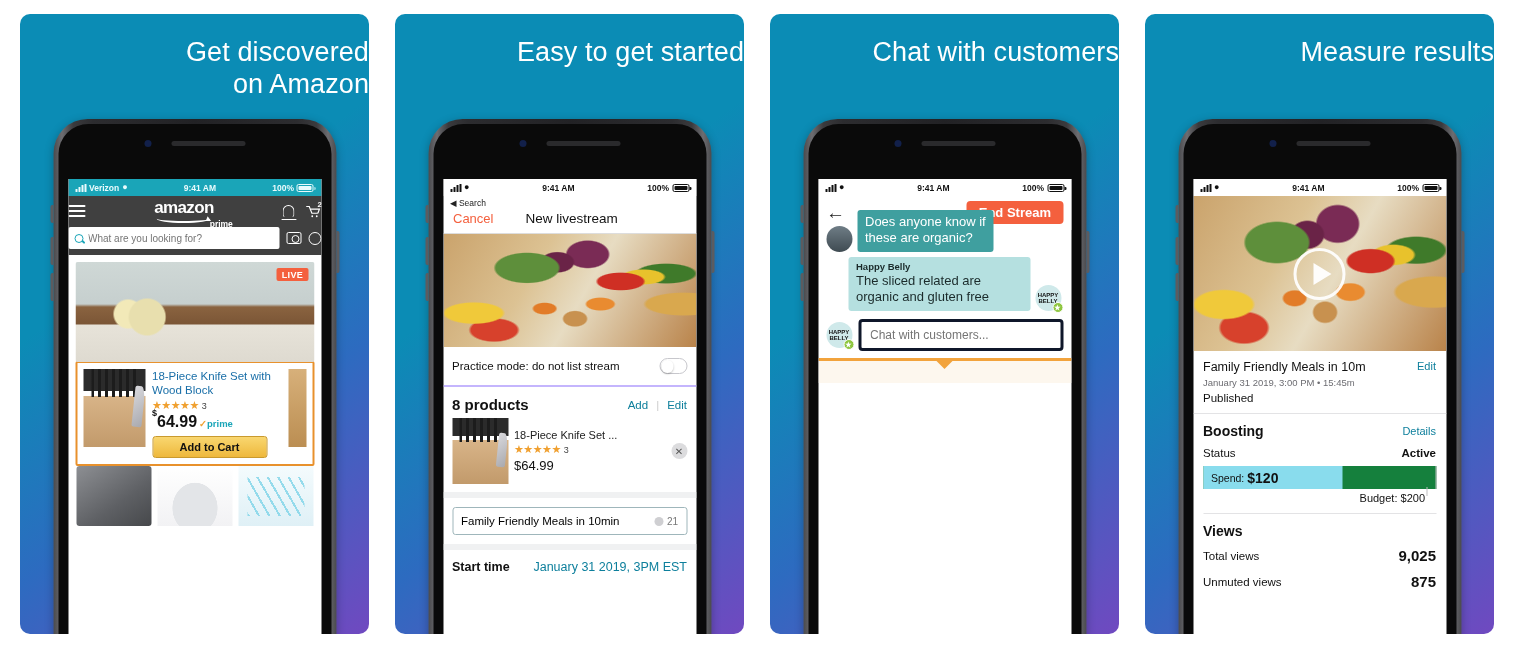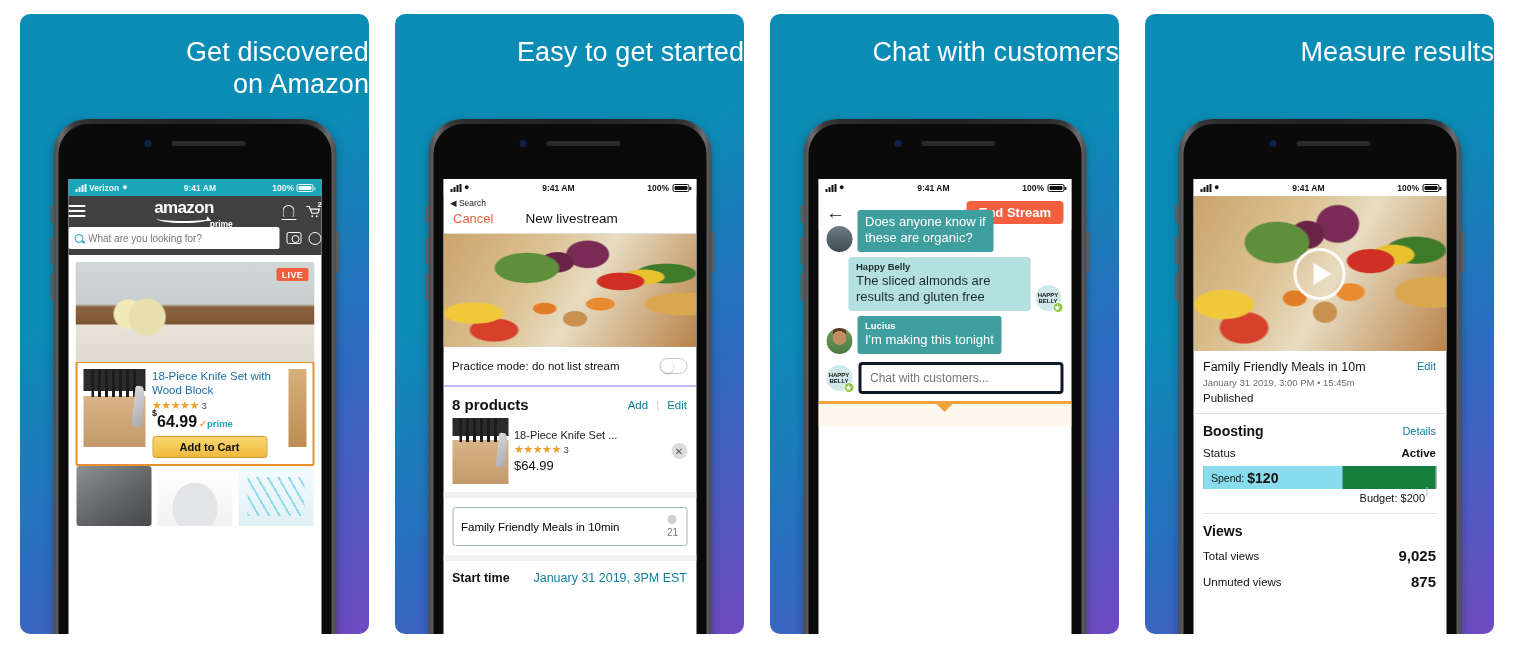--- a/index.html
+++ b/index.html
@@ -159,21 +159,21 @@
   .prods-head .t { font-size:15px; font-weight:bold; color:#111;}
   .prods-head .acts { display:flex; align-items:center; gap:8px; font-size:11.5px; color:#0d7f9c;}
   .prods-head .sep { color:#ccc; }
   .p2-item { display:flex; align-items:center; padding:0 9px 8px; gap:6px; border-bottom:6px solid #f0f1f2;}
   .p2-thumb { width:56px;height:66px;flex:0 0 56px; position:relative;}
   .p2-info { flex:1; min-width:0;}
   .p2-title { font-size:11px; color:#222; white-space:nowrap; overflow:hidden;}
   .p2-price { font-size:13px; color:#111; margin-top:2px;}
   .x-btn { width:16px;height:16px;border-radius:50%;background:#dcdcde;color:#555;font-size:10px; display:flex;align-items:center;justify-content:center; flex:0 0 16px;}
   .title-field { margin:9px; border:1px solid #9fb6bb; border-radius:3px; display:flex; align-items:center; justify-content:space-between; padding:7px 8px; font-size:11.5px;}
-  .char-cnt { display:flex; align-items:center; gap:3px; color:#777; font-size:10px;flex-direction:column;}
+  .char-cnt { display:flex; align-items:center; gap:3px; color:#777; font-size:10px;}
   .char-cnt .dot { width:9px;height:9px;border-radius:50%;background:#cfcfd2;}
   .starttime-row { border-top:6px solid #f0f1f2; display:flex; align-items:center; justify-content:space-between; padding:10px 9px; font-size:12.5px;}
   .starttime-row .lbl { font-weight:bold; color:#111;}
   .starttime-row .val { color:#0d7f9c; font-size:12.5px;}
 
   
   .nav3 { display:flex; align-items:center; justify-content:space-between; padding:5px 8px 6px; background:#fff;}
   .arrow-back { font-size:19px; color:#222; line-height:1;}
   .end-stream { background:#f4603e; color:#fff; font-size:13px; font-weight:600; padding:4px 12px; border-radius:4px;}
   .stream-area { position:relative; height:150px; overflow:hidden;}
@@ -531,34 +531,25 @@
                 </div>
               <div class="bubble b-dark">
                 <div class="b-text" style="white-space:pre-line">Does anyone know if
 these are organic?</div>
               </div>
             </div>
 
             <div class="bubble-row" style="justify-content:flex-start">
               <div class="bubble b-light" style="margin-left:22px">
                 <div class="b-name">Happy Belly</div>
-                <div class="b-text">The sliced almonds are results and gluten free</div>
+                <div class="b-text">The sliced related are organic and gluten free</div>
               </div>
               <div class="avatar hb-logo">HAPPY<br>BELLY<span class="star">★</span></div>
             </div>
 
-            <div class="bubble-row">
-              <div class="avatar">
-                  <div class="ph face fallback-img" style="border-radius:50%"></div>
-                </div>
-              <div class="bubble b-dark">
-                <div class="b-name">Lucius</div>
-                <div class="b-text">I'm making this tonight</div>
-              </div>
-            </div>
 
             <div class="chat-input-row">
               <div class="avatar hb-logo">HAPPY<br>BELLY<span class="star">★</span></div>
               <input class="chat-input" type="text" placeholder="Chat with customers..." style="">
             </div>
           </div>
 
           <div class="orange-bar"></div>
           <div class="below-bar"></div>
 

